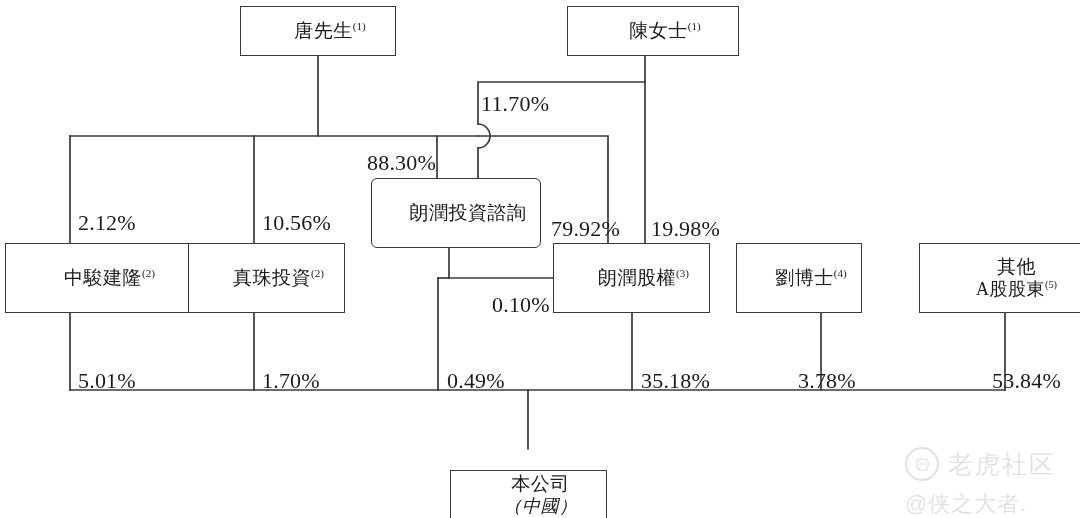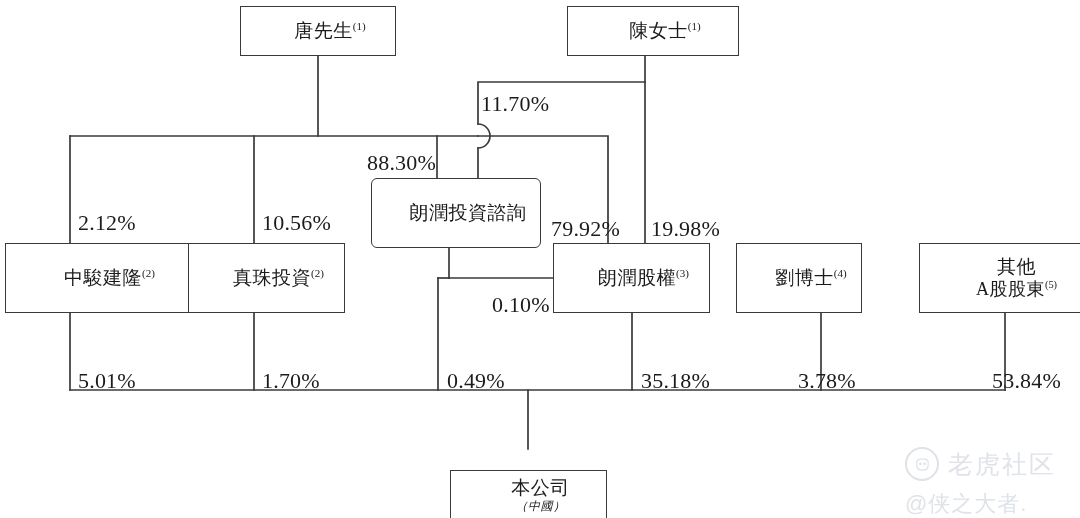--- a/index.html
+++ b/index.html
@@ -42,21 +42,21 @@
     white-space: nowrap;
     letter-spacing: 0.5px;
   }
   .node .line2 {
     font-size: 18px;
     white-space: nowrap;
     letter-spacing: 0.5px;
   }
   .node .line2.ital {
     font-style: italic;
-    font-size: 12px;
+    font-size: 18px;
   }
   .node sup {
     font-size: 0.58em;
     vertical-align: super;
     letter-spacing: 0;
   }
   .pct {
     position: absolute;
     font-size: 22px;
     color: #1b1b1b;

